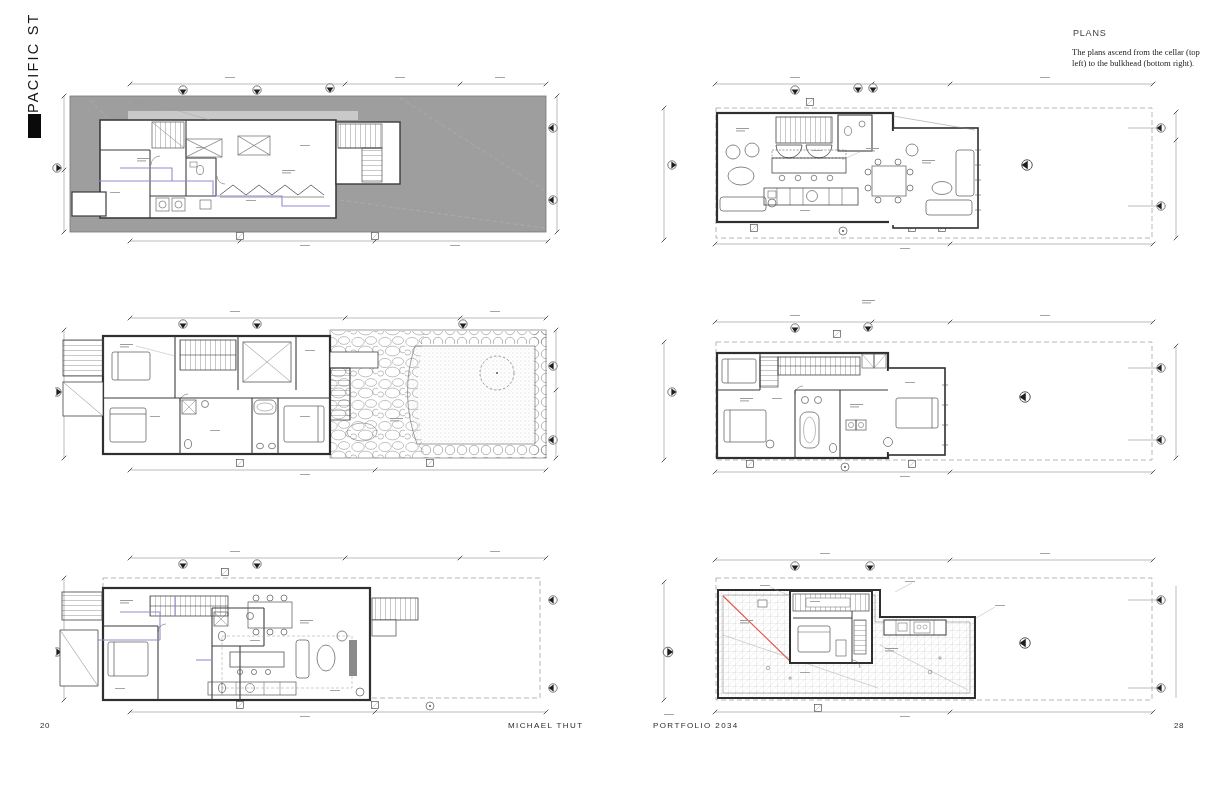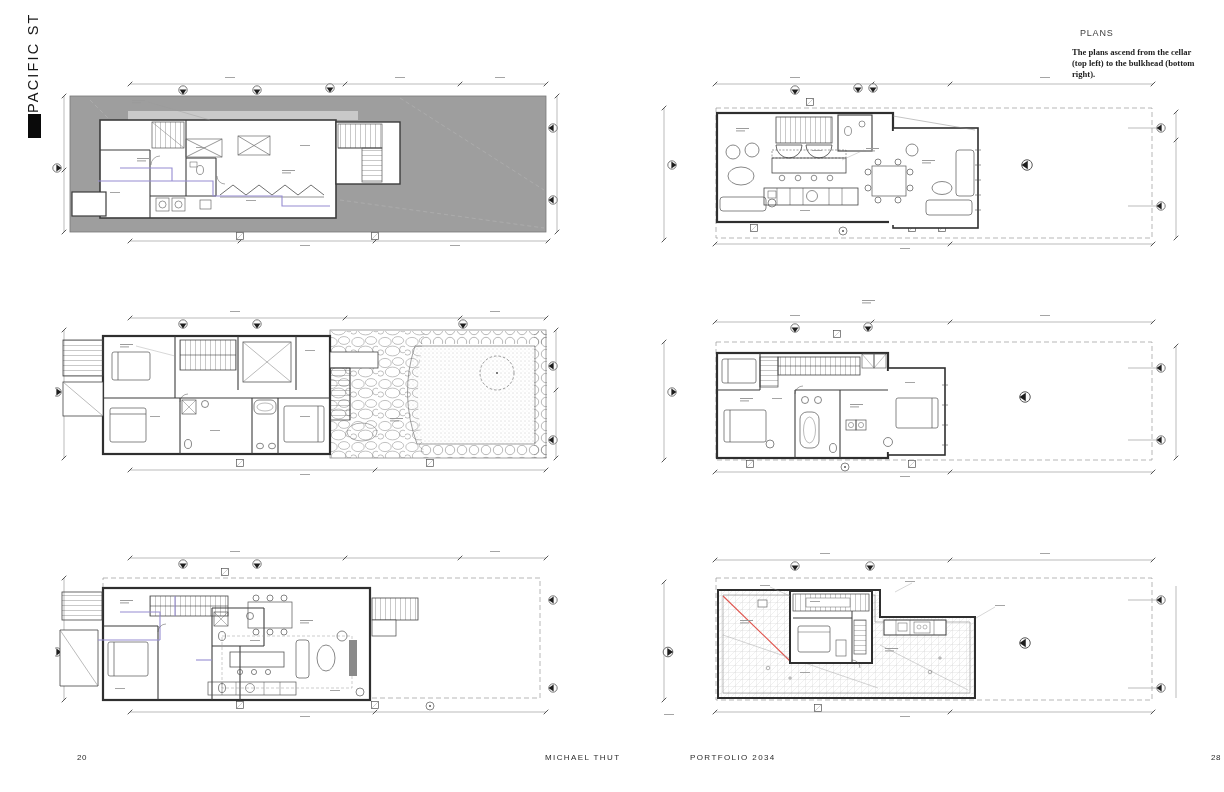--- a/index.html
+++ b/index.html
@@ -3,23 +3,23 @@
 <meta charset="utf-8">
 <style>
   html,body{margin:0;padding:0;background:#ffffff;}
   .spread{position:relative;width:1224px;height:792px;background:#fff;overflow:hidden;
           font-family:"Liberation Sans",sans-serif;}
   .vlabel{position:absolute;left:25px;top:16px;height:97px;writing-mode:vertical-rl;
           transform:rotate(180deg);font-size:14.5px;letter-spacing:2.2px;color:#161616;
           white-space:nowrap;}
   .vmark{position:absolute;left:28px;top:114px;width:13px;height:24px;background:#0a0a0a;}
   .commentary{position:absolute;left:1072px;top:28px;width:136px;}
-  .commentary h2{font-size:9px;font-weight:400;letter-spacing:.8px;color:#3d3d3d;margin:0 0 9px 8px;}
-  .commentary p{font-family:"Liberation Serif",serif;font-size:8.6px;line-height:11px;color:#1d1d1d;margin:0;font-weight:bold;}
-  .pageno,.credit{position:absolute;top:753px;font-size:8px;color:#2a2a2a;margin-left:37px;}
+  .commentary h2{font-size:9px;font-weight:400;letter-spacing:.8px;color:#3d3d3d;margin:0 0 9px 1px;}
+  .commentary p{font-family:"Liberation Serif",serif;font-size:8.6px;line-height:11px;color:#1d1d1d;margin:0;}
+  .pageno,.credit{position:absolute;top:721px;font-size:8px;color:#2a2a2a;}
   .pageno{letter-spacing:.5px;}
   .credit{letter-spacing:1.4px;}
   #pn-left{left:40px;} #pn-right{left:1174px;}
   #credit-author{left:508px;} #credit-portfolio{left:653px;}
   svg.plan{position:absolute;}
   #fig1{left:50px;top:66px;}  #fig2{left:650px;top:66px;}
   #fig3{left:55px;top:300px;} #fig4{left:650px;top:300px;}
   #fig5{left:55px;top:535px;} #fig6{left:650px;top:535px;}
 </style>
 </head>

